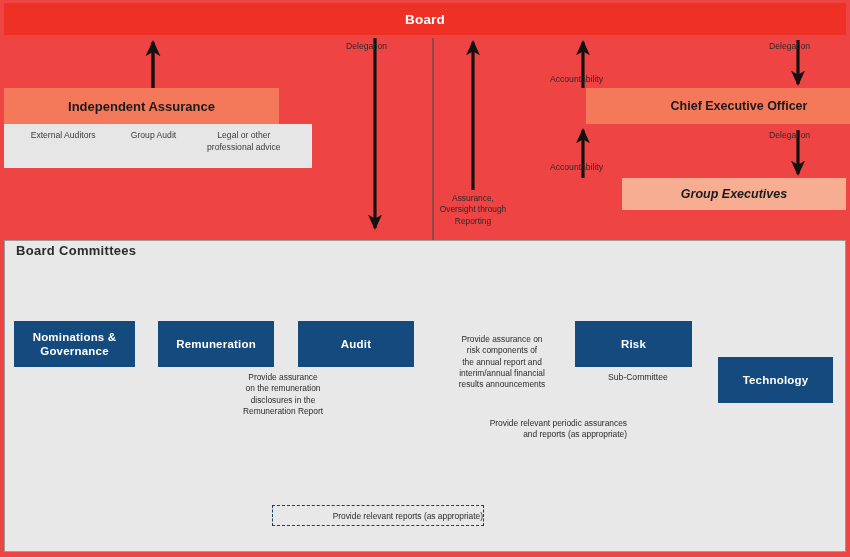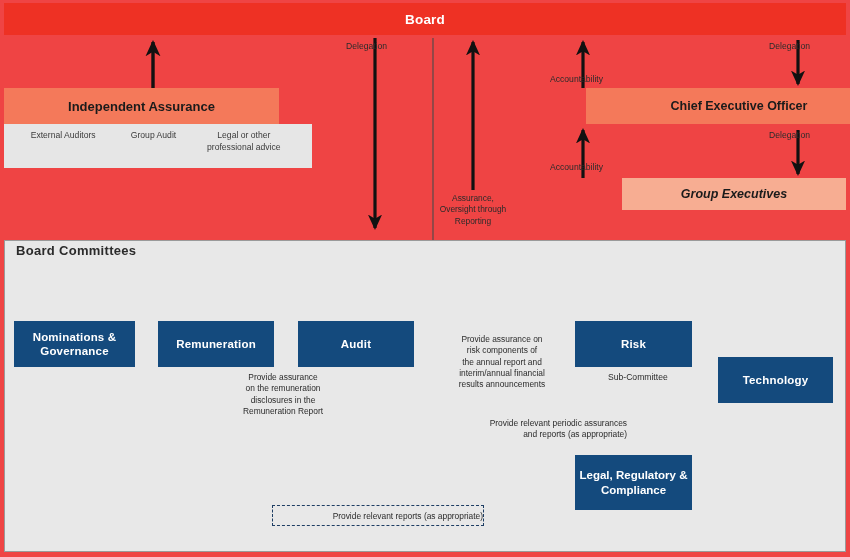--- a/index.html
+++ b/index.html
@@ -247,24 +247,20 @@
   <div class="node cbox c3">
     <span>Audit</span>
   </div>
   <div class="node cbox c4">
     <span>Risk</span>
   </div>
   <div class="node cbox c5">
     <span>Technology</span>
   </div>
 
-  <div class="node lrc">
-    <span>Legal, Regulatory
-&amp; Compliance</span>
-  </div>
   <div class="subcom">Sub-Committee</div>
 
   <div class="lbl" style="left:346px; top:41px;">Delegation</div>
   <div class="lbl" style="left:769px; top:41px;">Delegation</div>
   <div class="lbl" style="left:769px; top:130px;">Delegation</div>
   <div class="lbl" style="left:550px; top:74px;">Accountability</div>
   <div class="lbl" style="left:550px; top:162px;">Accountability</div>
   <div class="anno" style="left:427px; top:193px; width:92px;">Assurance,
 Oversight through
 Reporting</div>

